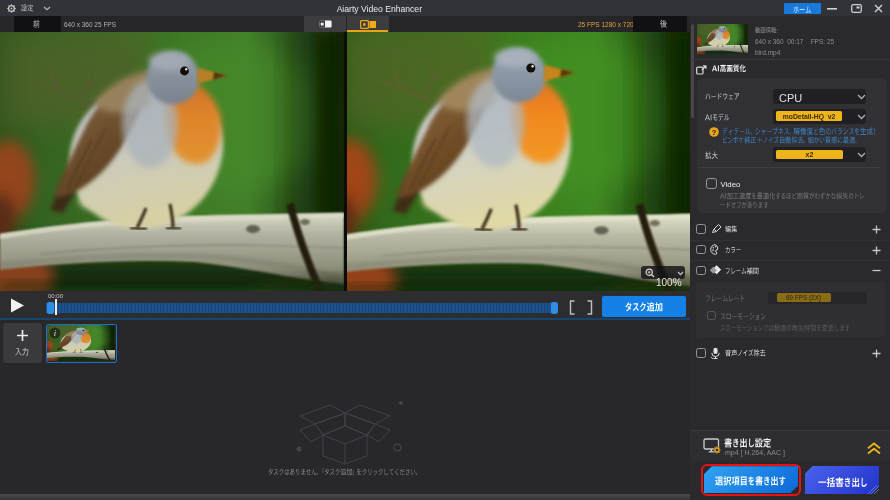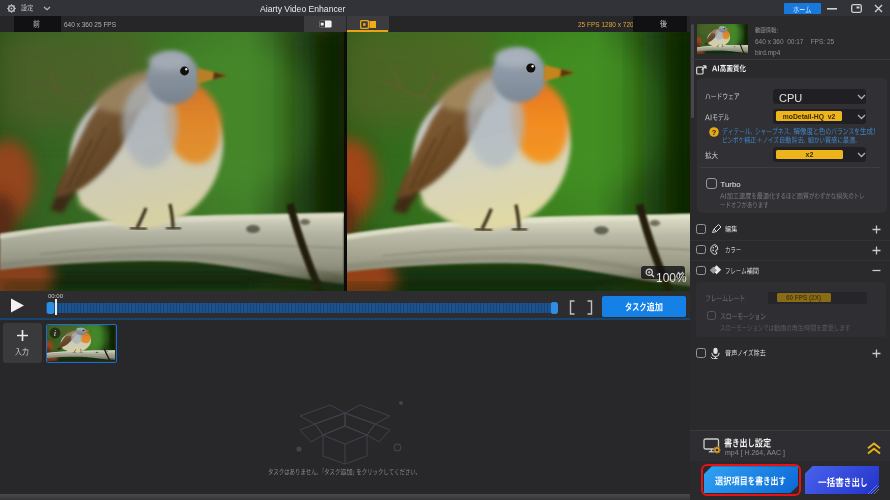--- a/index.html
+++ b/index.html
@@ -135,21 +135,21 @@
 <svg class="a" style="left:660.0px;top:17.1px;overflow:visible" width="7" height="12">
       <path d="M1.7 2.7C1.4 3.3 0.8 4.1 0.2 4.5C0.3 4.6 0.5 4.8 0.5 5C1.1 4.5 1.8 3.7 2.2 2.9ZM2.1 6 2.2 6.5 3.8 6.5C3.3 7.2 2.7 7.9 2 8.3C2.1 8.4 2.3 8.7 2.4 8.8C2.7 8.6 3 8.3 3.2 8.1C3.5 8.4 3.7 8.8 4 9.1C3.4 9.6 2.7 9.8 2 10C2.1 10.1 2.2 10.4 2.3 10.6C3 10.3 3.8 10 4.4 9.5C5 10 5.7 10.3 6.5 10.5C6.5 10.4 6.7 10.1 6.8 10C6.1 9.8 5.4 9.5 4.9 9.1C5.4 8.7 5.8 8 6.1 7.3L5.7 7.1L5.6 7.1H4C4.1 6.9 4.2 6.7 4.3 6.4L6 6.4C6.2 6.6 6.3 6.8 6.3 7L6.8 6.7C6.6 6.2 6.1 5.4 5.6 4.8L5.2 5.1C5.4 5.3 5.6 5.6 5.7 5.9L3.9 5.9C4.5 5.3 5.2 4.4 5.8 3.7L5.3 3.4C5 3.9 4.5 4.5 4 5C3.9 4.8 3.7 4.6 3.4 4.3C3.7 4 4.1 3.5 4.4 3L4 2.7C3.7 3.1 3.4 3.6 3.1 4L2.7 3.7L2.3 4.1C2.8 4.5 3.3 5 3.7 5.4C3.5 5.6 3.3 5.8 3.2 5.9ZM3.5 7.7 3.6 7.6H5.4C5.1 8.1 4.8 8.5 4.4 8.8C4.1 8.5 3.8 8.1 3.5 7.7ZM1.9 4.5C1.5 5.4 0.8 6.2 0.1 6.8C0.2 7 0.4 7.3 0.4 7.4C0.7 7.1 1 6.8 1.2 6.5V10.6H1.7V5.8C2 5.4 2.2 5 2.3 4.7Z" fill="#d8d8d8"></path>
     </svg>
 <div class="a" style="left:344px;top:32px;width:2.5px;height:259px;background:#0c0c0c"></div>
 <div class="a" style="left:641px;top:265.5px;width:44px;height:13.5px;background:rgba(20,20,22,0.82);border-radius:3px"></div>
 <svg class="a" style="left:644.5px;top:267.5px" width="10" height="10">
       <circle cx="4.2" cy="4.2" r="3.1" fill="none" stroke="#d8d8d8" stroke-width="1.2"></circle>
       <path d="M6.5 6.5 L9 9" stroke="#d8d8d8" stroke-width="1.3"></path>
       <path d="M2.8 4.2 h2.8 M4.2 2.8 v2.8" stroke="#d8d8d8" stroke-width="0.9"></path>
     </svg>
-<div class="a" style="left:656px;top:271px;color:#e2e2e2;font-size:12px">100%</div>
+<div class="a" style="left:656px;top:277px;color:#e2e2e2;font-size:10px">100%</div>
 <svg class="a" style="left:676.5px;top:270.5px" width="7" height="5">
       <path d="M1 1 L3.5 3.6 L6 1" stroke="#c8c8c8" stroke-width="1.2" fill="none"></path>
     </svg>
 <div class="a" style="left:0;top:291px;width:690px;height:27px;background:#2d2d2f"></div>
 <svg class="a" style="left:9px;top:297px" width="17" height="17">
       <path d="M2 1.5 L15 8.5 L2 15.5 Z" fill="#f2f2f2"></path>
     </svg>
 <div class="a" style="left:48px;top:293px;color:#c8c8c8;font-size:6px">00:00</div>
 <div class="a" style="left:46px;top:302.5px;width:512px;height:10px;background:repeating-linear-gradient(90deg,#1d5290 0px,#1d5290 2.2px,#174476 2.2px,#174476 3.2px)"></div>
 <div class="a" style="left:46.5px;top:301.5px;width:7px;height:12px;background:#2e8ee4;border-radius:2px"></div>
@@ -247,21 +247,21 @@
       <path d="M2.6 3.9V5.8C2.6 6.9 2.5 8.5 1.8 9.6C1.9 9.6 2.1 9.8 2.2 9.9C2.9 8.7 3 7 3 5.8V4.5H6.2V3.9H4.6V2.6H4.2V3.9ZM4.9 6.9C5.1 7.4 5.4 8 5.5 8.6L3.9 8.8C4.2 7.7 4.4 6.3 4.6 5.1L4.1 5C4 6.2 3.7 7.8 3.4 8.8L2.9 8.9L3 9.4L5.7 9.1C5.8 9.4 5.9 9.7 5.9 9.9L6.4 9.7C6.2 8.9 5.8 7.7 5.3 6.8ZM1.2 2.6V4.2H0.3V4.7H1.2V6.5L0.2 6.8L0.3 7.4L1.2 7.1V9.2C1.2 9.3 1.1 9.3 1.1 9.3C1 9.3 0.7 9.3 0.4 9.3C0.5 9.5 0.5 9.8 0.6 9.9C1 9.9 1.3 9.9 1.4 9.8C1.6 9.7 1.7 9.5 1.7 9.2V6.9L2.3 6.6L2.3 6.1L1.7 6.3V4.7H2.3V4.2H1.7V2.6Z M9.6 2.6C9.6 3.2 9.6 4 9.5 4.9H7V5.5H9.4C9.1 7 8.5 8.5 6.8 9.4C7 9.5 7.1 9.8 7.2 9.9C8.8 9 9.5 7.5 9.8 5.9C10.4 7.8 11.2 9.2 12.5 9.9C12.6 9.7 12.7 9.5 12.8 9.3C11.6 8.7 10.7 7.2 10.3 5.5H12.7V4.9H10C10.1 4 10.1 3.2 10.1 2.6Z" fill="#d6d6d6"></path>
     </svg>
 <div class="a" style="left:773px;top:147px;width:93px;height:15px;background:#202024;border-radius:3px"></div>
 <div class="a" style="left:776px;top:149.8px;width:67px;height:9.6px;background:#eeb41c;border-radius:1.5px"></div>
 <div class="a" style="left:776px;top:151px;width:67px;text-align:center;color:#3c2a04;font-size:7px;font-weight:bold">x2</div>
 <svg class="a" style="left:857px;top:152px" width="9" height="6">
       <path d="M1 1 L4.5 4.5 L8 1" stroke="#b0b0b0" stroke-width="1.3" fill="none"></path>
     </svg>
 <div class="a" style="left:700px;top:166.9px;width:180px;height:1px;background:#3e3e42"></div>
 <div class="a" style="left:706px;top:178px;width:10.5px;height:10.5px;border:1.7px solid #97979b;border-radius:3px"></div>
-<div class="a" style="left:720.5px;top:179.5px;color:#ececec;font-size:7.8px">Turbo</div>
+<div class="a" style="left:720.5px;top:179.5px;color:#ececec;font-size:7.8px">Video</div>
 <svg class="a" style="left:720.0px;top:189.9px;overflow:visible" width="145" height="11">
       <path d="M0 8.7H0.7L1.3 7H3.3L3.8 8.7H4.5L2.7 3.2H1.9ZM1.4 6.5 1.7 5.6C1.9 5 2.1 4.4 2.2 3.8H2.3C2.5 4.4 2.6 5 2.8 5.6L3.1 6.5Z M5.3 8.7H6V3.2H5.3Z M10.3 3.3V9.2H10.7V8.6H11.9V9.1H12.4V3.3ZM10.7 8.1V3.9H11.9V8.1ZM8 2.5 8 3.8H7.1V4.4H7.9C7.9 6.3 7.7 7.9 6.9 8.9C7 9 7.2 9.2 7.3 9.3C8.1 8.2 8.3 6.4 8.4 4.4H9.3C9.3 7.3 9.2 8.3 9.1 8.5C9 8.6 9 8.6 8.9 8.6C8.8 8.6 8.5 8.6 8.2 8.6C8.3 8.8 8.3 9 8.4 9.2C8.6 9.2 8.9 9.2 9.1 9.2C9.3 9.1 9.4 9.1 9.5 8.9C9.7 8.5 9.7 7.4 9.8 4.1C9.8 4 9.8 3.8 9.8 3.8H8.4L8.4 2.5Z M13.2 8.2V8.7H18.8V8.2H16.2V3.8H18.4V3.2H13.5V3.8H15.7V8.2Z M19.4 2.9C19.8 3.3 20.3 3.8 20.5 4.1L20.8 3.7C20.6 3.4 20.2 2.9 19.8 2.6ZM20.7 5.4H19.4V5.9H20.2V7.8C19.9 8.1 19.6 8.4 19.3 8.7L19.5 9.2C19.9 8.9 20.2 8.6 20.5 8.3C20.9 8.8 21.4 9.1 22.2 9.2C22.9 9.2 24.2 9.2 24.8 9.1C24.9 9 24.9 8.7 25 8.6C24.3 8.6 22.9 8.6 22.2 8.6C21.5 8.6 21 8.3 20.7 7.8ZM21.7 4.7H22.7V5.7H21.7ZM23.1 4.7H24.1V5.7H23.1ZM22.7 2.4V3.2H21V3.7H22.7V4.3H21.3V6.1H22.4C22.1 6.8 21.5 7.4 20.9 7.7C21 7.8 21.1 8 21.2 8.1C21.7 7.8 22.3 7.2 22.7 6.5V8.3H23.1V6.5C23.5 7.2 24.1 7.8 24.6 8.1C24.7 7.9 24.8 7.8 24.9 7.6C24.4 7.4 23.7 6.8 23.3 6.1H24.6V4.3H23.1V3.7H24.9V3.2H23.1V2.4Z M27.6 3.8V4.5H26.6V5H27.6V6.2H30V5H31V4.5H30V3.8H29.5V4.5H28V3.8ZM29.5 5V5.8H28V5ZM29.9 7.2C29.6 7.5 29.3 7.9 28.8 8.1C28.4 7.9 28.1 7.5 27.8 7.2ZM26.7 6.7V7.2H27.6L27.4 7.3C27.6 7.7 28 8.1 28.4 8.3C27.8 8.6 27.1 8.7 26.4 8.8C26.5 8.9 26.6 9.2 26.6 9.3C27.4 9.2 28.2 9 28.8 8.6C29.4 9 30.1 9.2 30.8 9.3C30.9 9.2 31 8.9 31.1 8.8C30.5 8.7 29.8 8.6 29.3 8.4C29.8 8 30.3 7.5 30.5 6.9L30.3 6.7L30.2 6.7ZM26 3.1V5.3C26 6.4 25.9 7.9 25.4 9C25.5 9.1 25.7 9.2 25.8 9.3C26.3 8.2 26.4 6.5 26.4 5.3V3.7H31V3.1H28.7V2.4H28.2V3.1Z M36.1 5.4 35.9 4.8C35.8 4.9 35.7 5 35.5 5.1C35.2 5.3 34.9 5.5 34.5 5.7C34.4 5.3 34.1 5.1 33.8 5.1C33.6 5.1 33.3 5.2 33 5.3C33.2 5 33.4 4.6 33.5 4.2C34.1 4.1 34.8 4.1 35.3 4L35.3 3.4C34.8 3.5 34.2 3.6 33.7 3.6C33.8 3.3 33.8 3 33.8 2.8L33.4 2.7C33.4 3 33.3 3.3 33.3 3.7L32.9 3.7C32.7 3.7 32.3 3.6 32 3.6V4.1C32.3 4.2 32.6 4.2 32.9 4.2H33.1C32.9 4.8 32.6 5.6 31.9 6.5L32.2 6.9C32.4 6.6 32.6 6.3 32.7 6.1C33 5.8 33.3 5.5 33.7 5.5C33.9 5.5 34.1 5.7 34.1 6C33.5 6.4 32.9 7 32.9 7.9C32.9 8.8 33.5 9 34.3 9C34.7 9 35.3 9 35.7 8.9L35.8 8.3C35.3 8.4 34.7 8.5 34.3 8.5C33.7 8.5 33.3 8.4 33.3 7.8C33.3 7.3 33.7 6.9 34.2 6.5C34.2 6.9 34.2 7.4 34.1 7.7H34.6L34.5 6.3C35 6 35.3 5.8 35.6 5.6C35.8 5.5 36 5.4 36.1 5.4Z M38.3 3.9H41.4V4.5H38.3ZM38.3 3H41.4V3.6H38.3ZM37.9 2.6V4.9H41.8V2.6ZM39.2 5.8V6.3H38.1V5.8ZM37.1 8.4 37.1 8.9 39.2 8.6V9.3H39.6V8.8C39.7 8.9 39.8 9.1 39.9 9.3C40.3 9.1 40.7 8.8 41.1 8.5C41.5 8.8 41.9 9.1 42.4 9.3C42.5 9.2 42.6 9 42.7 8.9C42.2 8.7 41.8 8.5 41.4 8.1C41.8 7.7 42.2 7.1 42.3 6.3L42.1 6.2L42 6.2H39.9V6.7H40.4L40.1 6.8C40.3 7.3 40.5 7.7 40.8 8.1C40.4 8.4 40 8.7 39.6 8.8V5.8H42.5V5.3H37.1V5.8H37.6V8.3ZM40.5 6.7H41.8C41.6 7.1 41.4 7.5 41.1 7.8C40.9 7.5 40.6 7.1 40.5 6.7ZM39.2 6.7V7.2H38.1V6.7ZM39.2 7.6V8.1L38.1 8.2V7.6Z M43.3 2.9C43.6 3.3 44 3.8 44.2 4.2L44.6 3.8C44.4 3.4 44 2.9 43.6 2.6ZM44.4 5.4H43.2V5.9H44V7.8C43.7 8.1 43.4 8.5 43.1 8.7L43.4 9.2C43.7 8.9 44 8.6 44.2 8.3C44.6 8.9 45.2 9.1 46 9.2C46.7 9.2 48 9.2 48.7 9.1C48.7 9 48.8 8.7 48.8 8.6C48.1 8.6 46.7 8.7 46 8.6C45.3 8.6 44.7 8.3 44.4 7.8ZM45.5 3.6C45.6 3.8 45.7 4 45.8 4.3H45V8.2H45.4V4.7H46.5V5.2H45.6V5.6H46.5V6.1H45.9V7.8H46.2V7.5H47.6V6.1H46.9V5.6H47.8V5.2H46.9V4.7H48.1V7.6C48.1 7.7 48.1 7.7 48 7.7C47.9 7.7 47.7 7.7 47.4 7.7C47.4 7.8 47.5 8 47.5 8.2C47.9 8.2 48.1 8.2 48.3 8.1C48.5 8 48.5 7.9 48.5 7.6V4.3H47.6C47.7 4 47.8 3.8 47.9 3.5L47.8 3.5H48.7V3H46.9V2.4H46.5V3H44.8V3.5H45.8ZM47.5 3.5C47.4 3.7 47.3 4 47.2 4.2L47.2 4.3H46.1L46.2 4.2C46.2 4 46.1 3.7 46 3.5ZM46.2 6.5H47.2V7.1H46.2Z M54.4 3.8C53.9 4.3 53.2 4.9 52.5 5.4V2.6H52V8.1C52 9 52.2 9.2 52.9 9.2C53 9.2 54 9.2 54.2 9.2C54.8 9.2 54.9 8.8 55 7.5C54.9 7.5 54.7 7.4 54.6 7.3C54.5 8.4 54.5 8.7 54.1 8.7C53.9 8.7 53.1 8.7 52.9 8.7C52.6 8.7 52.5 8.6 52.5 8.2V6C53.3 5.5 54.1 4.9 54.7 4.3ZM51 2.5C50.6 3.7 49.9 4.8 49.2 5.6C49.3 5.7 49.4 6 49.5 6.1C49.7 5.8 50 5.5 50.3 5.1V9.3H50.7V4.3C51 3.8 51.2 3.2 51.4 2.7Z M58.3 5.9C58.3 6.6 58.1 7 57.8 7C57.5 7 57.2 6.7 57.2 6.2C57.2 5.7 57.5 5.4 57.8 5.4C58 5.4 58.2 5.6 58.3 5.9ZM55.7 3.8 55.7 4.4C56.4 4.3 57.3 4.3 58.2 4.3L58.2 5C58 5 57.9 4.9 57.8 4.9C57.3 4.9 56.8 5.5 56.8 6.2C56.8 7 57.3 7.5 57.7 7.5C57.9 7.5 58.1 7.4 58.2 7.3C58 8 57.5 8.4 56.8 8.6L57.1 9.1C58.4 8.6 58.7 7.5 58.7 6.4C58.7 6.1 58.7 5.7 58.6 5.5L58.6 4.2H58.6C59.4 4.2 59.9 4.3 60.2 4.3L60.2 3.7C60 3.7 59.3 3.7 58.6 3.7H58.6L58.6 3.2C58.6 3.1 58.6 2.8 58.6 2.8H58.1C58.1 2.8 58.1 3 58.1 3.2L58.1 3.7C57.3 3.7 56.3 3.8 55.7 3.8Z M63.7 8.5C63.6 8.5 63.5 8.5 63.3 8.5C62.9 8.5 62.6 8.3 62.6 7.9C62.6 7.6 62.8 7.4 63 7.4C63.4 7.4 63.7 7.9 63.7 8.5ZM61.9 3.2 61.9 3.8C62 3.8 62.1 3.8 62.3 3.7C62.6 3.7 63.6 3.7 63.9 3.6C63.6 4 63 4.8 62.7 5.1C62.4 5.5 61.7 6.3 61.2 6.8L61.5 7.2C62.2 6.3 62.7 5.7 63.6 5.7C64.3 5.7 64.8 6.3 64.8 7C64.8 7.6 64.6 8.1 64.1 8.3C64.1 7.6 63.7 7 63 7C62.5 7 62.2 7.4 62.2 8C62.2 8.6 62.6 9 63.4 9C64.5 9 65.2 8.2 65.2 7C65.2 6 64.6 5.3 63.7 5.3C63.4 5.3 63.2 5.3 62.9 5.4C63.4 4.9 64.1 4.1 64.4 3.8C64.5 3.7 64.6 3.6 64.7 3.5L64.4 3C64.4 3.1 64.3 3.1 64.1 3.1C63.8 3.1 62.6 3.2 62.3 3.2C62.2 3.2 62 3.2 61.9 3.2Z M67.4 3 66.9 3C66.9 3.1 66.9 3.3 66.9 3.5C66.8 4.1 66.6 5.5 66.6 6.6C66.6 7.6 66.7 8.4 66.8 9L67.2 8.9C67.2 8.9 67.2 8.8 67.2 8.7C67.2 8.6 67.2 8.4 67.2 8.3C67.3 8 67.5 7.2 67.6 6.7L67.4 6.4C67.3 6.7 67.2 7.2 67.1 7.6C67 7.2 67 6.9 67 6.5C67 5.7 67.2 4.2 67.3 3.5C67.3 3.4 67.4 3.1 67.4 3ZM69.6 7.3 69.6 7.7C69.6 8.1 69.5 8.4 69.1 8.4C68.7 8.4 68.4 8.2 68.4 7.8C68.4 7.5 68.7 7.3 69.1 7.3C69.3 7.3 69.4 7.3 69.6 7.3ZM68.3 3.3V3.8C68.7 3.9 69.1 3.9 69.5 3.9V5.1C69.1 5.1 68.7 5.1 68.2 5.1V5.6C68.7 5.6 69.1 5.6 69.5 5.6C69.5 6 69.6 6.5 69.6 6.9C69.4 6.8 69.3 6.8 69.1 6.8C68.4 6.8 68.1 7.3 68.1 7.8C68.1 8.5 68.5 8.9 69.1 8.9C69.7 8.9 70 8.5 70 7.9L70 7.6C70.3 7.8 70.6 8.1 70.9 8.5L71.1 8C70.8 7.6 70.5 7.2 70 7C69.9 6.6 69.9 6.1 69.9 5.6C70.3 5.6 70.6 5.5 70.9 5.5V4.9C70.6 5 70.3 5 69.9 5.1V3.8C70.3 3.8 70.6 3.8 70.8 3.7V3.2C70.2 3.3 69.2 3.4 68.3 3.3Z M75.6 2.9 75.3 3.1C75.5 3.3 75.6 3.8 75.8 4.1L76 3.9C75.9 3.6 75.7 3.2 75.6 2.9ZM76.2 2.6 75.9 2.8C76.1 3 76.2 3.5 76.4 3.8L76.7 3.6C76.5 3.3 76.3 2.9 76.2 2.6ZM72.9 3 72.5 3.2C72.8 4 73 4.9 73.3 5.5C72.7 6.1 72.4 6.7 72.4 7.5C72.4 8.6 73.1 9 74.1 9C74.8 9 75.4 8.9 75.8 8.8L75.8 8.2C75.4 8.3 74.7 8.4 74.1 8.4C73.2 8.4 72.8 8 72.8 7.4C72.8 6.8 73.1 6.3 73.6 5.9C74.1 5.4 74.7 5 75.1 4.7C75.3 4.6 75.4 4.5 75.5 4.4L75.3 3.9C75.2 4 75.1 4.1 74.9 4.2C74.6 4.5 74.1 4.8 73.6 5.2C73.4 4.6 73.1 3.8 72.9 3Z M82 4.2V8.3H77.8V4.2H77.4V9.3H77.8V8.8H82V9.3H82.4V4.2ZM78.4 4.3V7.6H81.4V4.3H80.1V3.4H82.6V2.9H77.2V3.4H79.6V4.3ZM78.8 6.2H79.7V7.2H78.8ZM80.1 6.2H80.9V7.2H80.1ZM78.8 4.7H79.7V5.7H78.8ZM80.1 4.7H80.9V5.7H80.1Z M84.5 6.3H87.6V6.8H84.5ZM84.5 7.2H87.6V7.7H84.5ZM84.5 5.4H87.6V5.9H84.5ZM84.1 5V8.1H88.1V5ZM86.5 8.5C87.2 8.8 87.9 9.1 88.3 9.3L88.8 9C88.3 8.8 87.6 8.5 86.9 8.2ZM85.1 8.2C84.7 8.5 83.9 8.7 83.3 8.9C83.4 9 83.6 9.2 83.6 9.3C84.2 9.1 85 8.8 85.5 8.4ZM83.7 2.6V3.3C83.7 3.8 83.7 4.4 83.2 4.9C83.3 5 83.5 5.2 83.5 5.3C83.9 4.9 84.1 4.4 84.1 3.9H84.9V4.9H85.3V3.9H86V3.5H84.2V3.4V3.1C84.7 3 85.4 2.9 85.8 2.8L85.5 2.4C85.2 2.5 84.6 2.7 84.1 2.7ZM86.3 2.6V3.3C86.3 3.7 86.2 4.2 85.7 4.6C85.8 4.7 85.9 4.9 86 5C86.3 4.7 86.5 4.3 86.6 3.9H87.5V4.9H87.9V3.9H88.8V3.5H86.7L86.7 3.3V3.1C87.3 3 88 2.9 88.5 2.8L88.2 2.4C87.8 2.5 87.2 2.7 86.6 2.7Z M93.3 3.7 92.9 4C93.2 4.6 93.7 5.9 93.8 6.7L94.2 6.4C94.1 5.7 93.6 4.3 93.3 3.7ZM93.3 2.7 93 2.8C93.2 3.1 93.4 3.6 93.5 3.9L93.8 3.7C93.6 3.4 93.5 2.9 93.3 2.7ZM93.9 2.4 93.6 2.5C93.8 2.8 94 3.2 94.1 3.6L94.4 3.4C94.3 3.1 94.1 2.6 93.9 2.4ZM89.5 4.5 89.5 5.2C89.6 5.1 89.9 5.1 90 5.1L90.7 5C90.5 6 90.1 7.7 89.5 8.7L90 9C90.5 7.7 90.9 6 91.1 4.9C91.3 4.9 91.6 4.9 91.7 4.9C92 4.9 92.3 5 92.3 5.7C92.3 6.5 92.2 7.5 92 8C91.9 8.3 91.7 8.4 91.5 8.4C91.4 8.4 91.1 8.3 90.9 8.2L90.9 8.8C91.1 8.9 91.4 8.9 91.6 8.9C91.9 8.9 92.2 8.8 92.4 8.3C92.6 7.7 92.7 6.5 92.7 5.6C92.7 4.6 92.3 4.3 91.8 4.3C91.7 4.3 91.5 4.4 91.2 4.4L91.3 3.3C91.4 3.2 91.4 3 91.4 2.9L90.9 2.8C90.9 3.3 90.8 3.9 90.8 4.4C90.4 4.5 90.1 4.5 89.9 4.5C89.8 4.5 89.6 4.5 89.5 4.5Z M96.1 3.3 96.1 4C95.8 4.1 95.5 4.1 95.3 4.1C95.2 4.1 95.1 4.2 94.9 4.1L95 4.8L96 4.6L96 5.3C95.7 5.9 95.1 7.1 94.8 7.6L95.1 8.1C95.3 7.6 95.7 6.9 96 6.3L95.9 6.6C95.9 7.4 95.9 7.8 95.9 8.5C95.9 8.7 95.9 8.9 95.9 9H96.4C96.4 8.8 96.4 8.7 96.4 8.5C96.3 7.9 96.3 7.4 96.3 6.7C96.3 6.4 96.3 6.1 96.4 5.8C96.8 5.2 97.4 4.8 98 4.8C98.8 4.8 99.1 5.5 99.1 6.1C99.1 7.4 98.3 8 97.4 8.2L97.6 8.7C98.7 8.4 99.5 7.6 99.5 6.1C99.5 4.9 98.9 4.2 98.1 4.2C97.6 4.2 97 4.5 96.4 5.2L96.4 4.7C96.5 4.5 96.6 4.3 96.7 4.1L96.5 3.9L96.5 3.9C96.5 3.4 96.5 3 96.6 2.8L96.1 2.7C96.1 2.9 96.1 3.1 96.1 3.3Z M103.9 2.7 103.6 2.9C103.7 3.1 103.9 3.5 104 3.8L104.3 3.6C104.2 3.3 104 2.9 103.9 2.7ZM104.5 2.5 104.2 2.7C104.4 2.9 104.5 3.3 104.6 3.6L104.9 3.4C104.8 3.1 104.7 2.8 104.5 2.5ZM102.8 6C102.9 6.7 102.7 7 102.3 7C102 7 101.8 6.8 101.8 6.3C101.8 5.8 102.1 5.5 102.3 5.5C102.6 5.5 102.7 5.7 102.8 6ZM100.3 3.9 100.3 4.5C101 4.4 101.9 4.3 102.7 4.3L102.7 5.1C102.6 5 102.5 5 102.3 5C101.8 5 101.4 5.6 101.4 6.3C101.4 7.1 101.8 7.6 102.3 7.6C102.5 7.6 102.6 7.5 102.8 7.4C102.5 8 102 8.5 101.3 8.7L101.7 9.2C102.9 8.7 103.3 7.5 103.3 6.5C103.3 6.1 103.2 5.8 103.1 5.6L103.1 4.3H103.2C104 4.3 104.5 4.3 104.8 4.4L104.8 3.8C104.5 3.8 103.8 3.8 103.2 3.8H103.1L103.1 3.3C103.1 3.2 103.1 2.9 103.1 2.8H102.6C102.7 2.9 102.7 3.1 102.7 3.3L102.7 3.8C101.9 3.8 100.9 3.9 100.3 3.9Z M109.5 3.6 109.1 3.9C109.5 4.5 109.9 5.8 110.1 6.6L110.5 6.3C110.3 5.6 109.9 4.3 109.5 3.6ZM105.7 4.5 105.8 5.1C105.9 5.1 106.1 5.1 106.3 5.1L106.9 4.9C106.8 6 106.4 7.7 105.8 8.7L106.2 8.9C106.8 7.7 107.2 6 107.4 4.9C107.6 4.9 107.8 4.8 108 4.8C108.3 4.8 108.5 5 108.5 5.7C108.5 6.5 108.5 7.4 108.3 7.9C108.2 8.3 108 8.3 107.8 8.3C107.7 8.3 107.4 8.3 107.1 8.2L107.2 8.8C107.4 8.9 107.6 8.9 107.9 8.9C108.2 8.9 108.5 8.8 108.6 8.3C108.9 7.7 109 6.5 109 5.6C109 4.6 108.6 4.3 108.1 4.3C107.9 4.3 107.7 4.3 107.5 4.4L107.6 3.3C107.6 3.1 107.7 3 107.7 2.8L107.2 2.8C107.2 3.3 107.1 3.9 107 4.4C106.7 4.4 106.4 4.5 106.2 4.5C106 4.5 105.9 4.5 105.7 4.5Z M115.5 5.3 115.7 4.8C115.5 4.5 114.9 4 114.5 3.8L114.3 4.2C114.6 4.5 115.2 4.9 115.5 5.3ZM114.1 7.5 114.1 7.8C114.1 8.2 113.9 8.5 113.5 8.5C113.1 8.5 112.8 8.3 112.8 7.9C112.8 7.6 113.1 7.3 113.5 7.3C113.7 7.3 113.9 7.4 114.1 7.5ZM114.4 5.1H114C114 5.6 114 6.3 114.1 7C113.9 6.9 113.7 6.9 113.5 6.9C112.9 6.9 112.4 7.3 112.4 8C112.4 8.7 112.9 9.1 113.5 9.1C114.2 9.1 114.5 8.6 114.5 8L114.5 7.7C114.8 7.9 115.1 8.3 115.3 8.5L115.6 8C115.3 7.7 114.9 7.3 114.4 7.1L114.4 5.9C114.4 5.6 114.4 5.4 114.4 5.1ZM113.1 2.7 112.7 2.7C112.7 3.1 112.6 3.6 112.5 4C112.3 4 112.1 4 111.9 4C111.7 4 111.4 4 111.2 4L111.3 4.5C111.5 4.5 111.7 4.6 111.9 4.6C112 4.6 112.2 4.5 112.4 4.5C112.1 5.4 111.7 6.6 111.2 7.3L111.6 7.6C112.1 6.8 112.5 5.5 112.8 4.5C113.2 4.4 113.5 4.3 113.8 4.2L113.8 3.6C113.5 3.8 113.2 3.8 112.9 3.9C113 3.5 113.1 3 113.1 2.7Z M119.3 3.1H121.1V3.9H119.3ZM118.9 2.7V4.3H121.6V2.7ZM120.5 8.3C120.9 8.6 121.4 9 121.6 9.3L122.1 9C121.8 8.7 121.3 8.3 120.9 8ZM119.1 6.1H121.3V6.6H119.1ZM119.1 7H121.3V7.6H119.1ZM119.1 5.1H121.3V5.7H119.1ZM118.7 4.7V8H119.4C119.1 8.3 118.5 8.7 118.1 8.9C118.2 9 118.3 9.2 118.4 9.3C118.9 9.1 119.5 8.7 119.8 8.3L119.4 8H121.7V4.7ZM117.3 2.4V3.9H116.4V4.4H117.3V6.1L116.3 6.4L116.4 6.9L117.3 6.6V8.6C117.3 8.7 117.2 8.8 117.1 8.8C117.1 8.8 116.8 8.8 116.5 8.8C116.6 8.9 116.6 9.2 116.7 9.3C117.1 9.3 117.3 9.3 117.5 9.2C117.6 9.1 117.7 9 117.7 8.6V6.4L118.5 6.2L118.4 5.6L117.7 5.9V4.4H118.4V3.9H117.7V2.4Z M125.1 2.4V3.7H123.9C124 3.4 124.1 3 124.2 2.6L123.7 2.5C123.5 3.5 123.1 4.5 122.6 5.2C122.7 5.2 123 5.4 123.1 5.5C123.3 5.1 123.5 4.7 123.7 4.3H125.1V4.7C125.1 5.1 125 5.4 125 5.8H122.6V6.3H124.9C124.6 7.3 124 8.2 122.5 8.8C122.6 8.9 122.7 9.2 122.8 9.3C124.4 8.6 125.1 7.7 125.3 6.6C125.8 8 126.6 8.9 127.9 9.3C128 9.1 128.1 8.9 128.2 8.8C127 8.4 126.2 7.6 125.7 6.3H128.1V5.8H125.5C125.5 5.4 125.5 5.1 125.5 4.7V4.3H127.6V3.7H125.5V2.4Z M131 3.9C130.9 4.6 130.8 5.3 130.7 5.9C130.4 7.2 130.1 7.7 129.9 7.7C129.6 7.7 129.3 7.3 129.3 6.3C129.3 5.3 129.9 4.1 131 3.9ZM131.4 3.9C132.3 4 132.9 4.9 132.9 6.1C132.9 7.3 132.2 8.1 131.5 8.3C131.4 8.3 131.2 8.4 131 8.4L131.3 8.9C132.6 8.7 133.3 7.6 133.3 6.1C133.3 4.6 132.5 3.3 131.2 3.3C129.9 3.3 128.9 4.7 128.9 6.4C128.9 7.6 129.4 8.4 129.8 8.4C130.3 8.4 130.8 7.6 131.1 6C131.3 5.3 131.4 4.6 131.4 3.9Z M135.6 8C135.6 8.3 135.6 8.7 135.6 8.9H136.1C136.1 8.7 136.1 8.3 136.1 8L136.1 5.6C136.7 5.8 137.6 6.3 138.2 6.8L138.4 6.1C137.8 5.7 136.8 5.2 136.1 4.9V3.7C136.1 3.4 136.1 3.1 136.1 2.9H135.6C135.6 3.1 135.6 3.5 135.6 3.7C135.6 4.3 135.6 7.6 135.6 8Z M140.4 8.5 140.7 8.8C140.8 8.8 140.9 8.7 140.9 8.7C142.3 8.2 143.4 7.2 144.1 6L143.9 5.5C143.2 6.7 141.9 7.7 140.9 8.1C140.9 7.7 140.9 4.5 140.9 3.8C140.9 3.6 140.9 3.3 140.9 3.1H140.4C140.4 3.3 140.5 3.6 140.5 3.8C140.5 4.5 140.5 7.6 140.5 8.1C140.5 8.2 140.4 8.3 140.4 8.5Z" fill="#7a7a7e"></path>
     </svg>
 <svg class="a" style="left:720.0px;top:199.4px;overflow:visible" width="49" height="11">
       <path d="M0.6 5.5V6.2C0.7 6.2 1 6.1 1.3 6.1C1.7 6.1 3.9 6.1 4.3 6.1C4.5 6.1 4.7 6.2 4.8 6.2V5.5C4.7 5.5 4.5 5.5 4.3 5.5C3.9 5.5 1.7 5.5 1.3 5.5C1 5.5 0.7 5.5 0.6 5.5Z M8.9 3.3 8.6 3.5C8.8 3.8 9 4.2 9.1 4.6L9.4 4.4C9.3 4.1 9.1 3.6 8.9 3.3ZM9.6 2.9 9.3 3.1C9.5 3.4 9.7 3.8 9.8 4.2L10.1 4C10 3.7 9.7 3.2 9.6 2.9ZM7 8.1C7 8.4 7 8.8 7 9H7.5C7.5 8.8 7.5 8.4 7.5 8.1V5.7C8.1 5.9 9 6.4 9.6 6.9L9.8 6.2C9.2 5.8 8.2 5.3 7.5 5V3.8C7.5 3.5 7.5 3.2 7.5 3H7C7 3.2 7 3.6 7 3.8C7 4.4 7 7.7 7 8.1Z M11.3 7.6 11.6 8.1C12.5 7.4 13.5 6.2 13.9 5.3L14 8C14 8.2 13.9 8.3 13.8 8.3C13.6 8.3 13.3 8.3 13 8.2L13 8.9C13.3 8.9 13.6 8.9 13.9 8.9C14.2 8.9 14.4 8.7 14.4 8.3C14.4 7.4 14.4 5.9 14.3 4.8H15.2C15.3 4.8 15.5 4.8 15.6 4.8V4.1C15.5 4.2 15.3 4.2 15.2 4.2H14.3L14.3 3.5C14.3 3.2 14.3 3 14.4 2.8H13.9C13.9 3 13.9 3.2 13.9 3.5L13.9 4.2H12C11.8 4.2 11.6 4.2 11.5 4.1V4.8C11.6 4.8 11.8 4.8 12 4.8H13.7C13.3 5.7 12.4 6.9 11.3 7.6Z M20.8 3.7 20.5 3.4C20.4 3.5 20.3 3.5 20.2 3.5C20 3.5 17.8 3.5 17.5 3.5C17.3 3.5 17.1 3.4 17 3.4V4.1C17.1 4.1 17.3 4 17.5 4C17.8 4 20 4 20.3 4C20.2 4.8 20 5.8 19.6 6.5C19.1 7.3 18.5 7.9 17.5 8.3L17.8 8.9C18.8 8.4 19.5 7.7 20 6.9C20.4 6.1 20.6 4.9 20.8 4.1C20.8 3.9 20.8 3.8 20.8 3.7Z M25.7 3.7 25.4 4C25.7 4.6 26.2 5.9 26.3 6.7L26.7 6.4C26.6 5.7 26.1 4.3 25.7 3.7ZM25.8 2.7 25.5 2.8C25.7 3.1 25.8 3.6 26 3.9L26.3 3.7C26.1 3.4 25.9 2.9 25.8 2.7ZM26.4 2.4 26.1 2.5C26.3 2.8 26.4 3.2 26.6 3.6L26.9 3.4C26.8 3.1 26.5 2.6 26.4 2.4ZM21.9 4.5 22 5.2C22.1 5.1 22.4 5.1 22.5 5.1L23.2 5C23 6 22.6 7.7 22 8.7L22.5 9C23 7.7 23.4 6 23.6 4.9C23.8 4.9 24.1 4.9 24.2 4.9C24.5 4.9 24.8 5 24.8 5.7C24.8 6.5 24.7 7.5 24.5 8C24.4 8.3 24.2 8.4 24 8.4C23.9 8.4 23.6 8.3 23.4 8.2L23.4 8.8C23.6 8.9 23.9 8.9 24.1 8.9C24.4 8.9 24.7 8.8 24.9 8.3C25.1 7.7 25.2 6.5 25.2 5.6C25.2 4.6 24.8 4.3 24.3 4.3C24.2 4.3 23.9 4.4 23.7 4.4L23.8 3.3C23.8 3.2 23.9 3 23.9 2.9L23.4 2.8C23.4 3.3 23.3 3.9 23.3 4.4C22.9 4.5 22.6 4.5 22.4 4.5C22.3 4.5 22.1 4.5 21.9 4.5Z M30.3 5.4C30.1 6.2 29.8 6.8 29.4 7.3C29.3 6.9 29.3 6.4 29.3 5.9L29.3 5.6C29.6 5.5 29.9 5.4 30.2 5.4ZM30.9 4.6 30.5 4.4C30.5 4.5 30.5 4.7 30.4 4.9L30.4 4.9L30.2 4.9C29.9 4.9 29.6 5 29.3 5.1C29.3 4.8 29.3 4.5 29.4 4.2C30 4.1 30.8 4 31.3 3.9L31.3 3.3C30.8 3.5 30.1 3.6 29.4 3.7L29.5 3.1C29.5 3 29.5 2.9 29.5 2.8L29.1 2.7C29.1 2.8 29.1 3 29.1 3.1L29 3.7L28.7 3.7C28.4 3.7 28 3.6 27.8 3.6L27.8 4.2C28 4.2 28.4 4.2 28.7 4.2L29 4.2C29 4.6 28.9 4.9 28.9 5.3C28.2 5.8 27.6 6.8 27.6 7.7C27.6 8.4 27.9 8.7 28.2 8.7C28.5 8.7 28.8 8.5 29.1 8.3L29.2 8.7L29.6 8.5C29.6 8.3 29.5 8.1 29.5 7.9C29.9 7.4 30.4 6.5 30.7 5.5C31.2 5.7 31.5 6.2 31.5 6.8C31.5 7.7 30.9 8.4 29.9 8.6L30.1 9.1C31.4 8.8 31.9 7.9 31.9 6.8C31.9 6 31.5 5.3 30.8 5L30.8 5C30.8 4.9 30.9 4.7 30.9 4.6ZM28.9 5.9V6C28.9 6.6 29 7.2 29.1 7.7C28.8 8 28.5 8.1 28.3 8.1C28.1 8.1 28 7.9 28 7.6C28 7 28.4 6.3 28.9 5.9Z M34.2 2.8 33.8 2.8C33.7 3 33.7 3.2 33.7 3.4C33.6 4 33.5 5.1 33.5 5.8C33.5 6.3 33.6 6.7 33.6 7L34 7C34 6.6 34 6.3 34 6.1C34.1 5.1 34.7 3.7 35.4 3.7C35.9 3.7 36.2 4.6 36.2 5.7C36.2 7.6 35.3 8.3 34.1 8.5L34.4 9.1C35.7 8.7 36.7 7.8 36.7 5.7C36.7 4.2 36.2 3.2 35.4 3.2C34.8 3.2 34.2 4.1 34 4.9C34 4.3 34.1 3.3 34.2 2.8Z M40.5 7.4 40.5 7.9C40.5 8.4 40.2 8.5 39.9 8.5C39.4 8.5 39.2 8.3 39.2 7.9C39.2 7.6 39.5 7.3 40 7.3C40.2 7.3 40.3 7.3 40.5 7.4ZM38.8 5.2 38.8 5.7C39.2 5.8 39.8 5.8 40.2 5.8H40.5L40.5 6.8C40.3 6.8 40.2 6.8 40 6.8C39.3 6.8 38.8 7.3 38.8 7.9C38.8 8.7 39.2 9 40 9C40.7 9 40.9 8.5 40.9 8L40.9 7.5C41.5 7.8 41.9 8.3 42.2 8.7L42.5 8.1C42.2 7.8 41.6 7.2 40.9 7L40.9 5.8C41.4 5.8 41.8 5.7 42.4 5.6L42.4 5.1C41.9 5.2 41.4 5.2 40.9 5.3V5.2V4.2C41.4 4.2 41.9 4.1 42.3 4L42.3 3.5C41.8 3.6 41.3 3.7 40.9 3.7L40.9 3.2C40.9 3 40.9 2.9 40.9 2.7H40.4C40.4 2.8 40.5 3.1 40.5 3.2V3.7H40.2C39.8 3.7 39.2 3.7 38.8 3.6L38.8 4.1C39.2 4.2 39.8 4.2 40.2 4.2H40.5V5.2V5.3H40.2C39.8 5.3 39.2 5.2 38.8 5.2Z M46.3 5.9C46.3 6.6 46.1 7 45.8 7C45.5 7 45.2 6.7 45.2 6.2C45.2 5.7 45.5 5.4 45.8 5.4C46 5.4 46.2 5.6 46.3 5.9ZM43.7 3.8 43.7 4.4C44.4 4.3 45.3 4.3 46.1 4.3L46.1 5C46 5 45.9 4.9 45.8 4.9C45.3 4.9 44.8 5.5 44.8 6.2C44.8 7 45.3 7.5 45.7 7.5C45.9 7.5 46.1 7.4 46.2 7.3C46 8 45.5 8.4 44.8 8.6L45.1 9.1C46.4 8.6 46.7 7.5 46.7 6.4C46.7 6.1 46.7 5.7 46.6 5.5L46.6 4.2H46.6C47.4 4.2 47.9 4.3 48.2 4.3L48.2 3.7C48 3.7 47.3 3.7 46.6 3.7H46.6L46.6 3.2C46.6 3.1 46.6 2.8 46.6 2.8H46.1C46.1 2.8 46.1 3 46.1 3.2L46.1 3.7C45.3 3.7 44.3 3.8 43.7 3.8Z" fill="#7a7a7e"></path>
     </svg>
 <div class="a" style="left:696.3px;top:224.3px;width:9.4px;height:9.4px;border:1.7px solid #96969a;border-radius:2.5px"></div>
 <svg class="a" style="left:724.5px;top:223.3px;overflow:visible" width="12" height="11">
       <path d="M2.4 2.9V3.4H5.8V2.9ZM0.5 6.7C0.5 7.3 0.4 8 0.2 8.5C0.3 8.5 0.4 8.6 0.5 8.7C0.7 8.2 0.8 7.5 0.9 6.8ZM1.7 6.8C1.9 7.2 2 7.8 2 8.2L2.4 8C2.3 8.3 2.1 8.6 2 8.9C2.1 8.9 2.3 9.1 2.3 9.2C2.7 8.6 2.9 7.8 3 7V9.3H3.3V7.8H3.8V9.2H4.1V7.8H4.6V9.2H4.9V7.8H5.4V8.8C5.4 8.8 5.4 8.8 5.3 8.8C5.3 8.8 5.2 8.8 5 8.8C5 9 5.1 9.2 5.1 9.3C5.4 9.3 5.5 9.3 5.6 9.2C5.8 9.1 5.8 9 5.8 8.8V6.1H3.1L3.1 5.6H5.6V3.8H2.7V5.5C2.7 6.2 2.6 7.1 2.4 8C2.3 7.6 2.2 7.1 2.1 6.7ZM3.8 7.4H3.3V6.5H3.8ZM4.1 7.4V6.5H4.6V7.4ZM4.9 7.4V6.5H5.4V7.4ZM3.1 4.3H5.2V5.1H3.1ZM0.2 5.7 0.2 6.2 1.2 6.1V9.3H1.6V6.1L2 6.1C2.1 6.3 2.1 6.4 2.1 6.6L2.5 6.4C2.4 6 2.2 5.3 2 4.8L1.6 5C1.7 5.2 1.8 5.4 1.9 5.6L1.1 5.7C1.5 5 1.9 4.2 2.2 3.5L1.9 3.3C1.7 3.7 1.5 4.2 1.2 4.6C1.1 4.5 1 4.3 0.9 4.1C1.1 3.7 1.4 3.1 1.6 2.6L1.2 2.4C1.1 2.8 0.9 3.4 0.7 3.8L0.5 3.6L0.2 4C0.5 4.3 0.8 4.7 1 5.1C0.9 5.3 0.8 5.5 0.6 5.7Z M7.8 2.4C7.5 3.1 7 3.9 6.3 4.6C6.4 4.7 6.6 4.9 6.6 5C6.9 4.8 7 4.5 7.2 4.3V6.5H9V7H6.5V7.5H8.6C8 8 7.1 8.5 6.3 8.7C6.4 8.9 6.6 9.1 6.6 9.2C7.4 8.9 8.3 8.3 9 7.7V9.3H9.4V7.7C10.1 8.3 11 8.9 11.8 9.2C11.9 9 12 8.8 12.1 8.7C11.3 8.5 10.4 8 9.8 7.5H12V7H9.4V6.5H11.8V6.1H9.5V5.6H11.3V5.2H9.5V4.6H11.3V4.2H9.5V3.7H11.6V3.3H9.5C9.7 3 9.8 2.8 9.9 2.5L9.4 2.4C9.3 2.7 9.2 3 9.1 3.3H7.9C8 3 8.1 2.8 8.3 2.5ZM9.1 4.6V5.2H7.7V4.6ZM9.1 4.2H7.7V3.7H9.1ZM9.1 5.6V6.1H7.7V5.6Z" fill="#e6e6e6"></path>
     </svg>
@@ -360,21 +360,21 @@
       <g stroke="#c4c4c4" stroke-width="1.1">
         <path d="M4.5 0.2 v1.2 M4.5 7.6 v1.2 M0.2 4.5 h1.2 M7.6 4.5 h1.2 M1.5 1.5 l0.9 0.9 M6.6 6.6 l0.9 0.9 M7.5 1.5 l-0.9 0.9 M2.4 6.6 l-0.9 0.9"></path>
       </g>
     </svg>
 <svg class="a" style="left:21.0px;top:2.4px;overflow:visible" width="12" height="11">
       <path d="M0.5 4.7V5.1H2.4V4.7ZM0.6 2.7V3.1H2.3V2.7ZM0.5 5.7V6.1H2.4V5.7ZM0.2 3.6V4.1H2.6V3.6ZM3.1 2.6V3.5C3.1 4.1 3 4.7 2.4 5.2C2.5 5.2 2.6 5.4 2.7 5.5C3.4 5 3.5 4.2 3.5 3.6V3.1H4.6V4.5C4.6 5 4.7 5.2 5 5.2C5.1 5.2 5.4 5.2 5.5 5.2C5.8 5.2 5.9 4.9 6 4.1C5.8 4 5.7 3.9 5.6 3.9C5.6 4.6 5.5 4.7 5.4 4.7C5.4 4.7 5.2 4.7 5.1 4.7C5 4.7 5 4.6 5 4.5V2.6ZM2.7 5.6V6.2H5C4.8 6.7 4.5 7.2 4.2 7.6C3.8 7.2 3.6 6.7 3.4 6.2L3 6.3C3.2 7 3.5 7.5 3.8 8C3.4 8.4 2.9 8.6 2.4 8.8C2.5 8.9 2.6 9.2 2.6 9.3C3.2 9.1 3.7 8.8 4.2 8.4C4.6 8.8 5.1 9.1 5.7 9.3C5.7 9.1 5.9 8.9 6 8.8C5.4 8.6 4.9 8.4 4.5 8C5 7.4 5.4 6.7 5.6 5.8L5.3 5.6L5.2 5.6ZM0.5 6.7V9.2H0.9V8.9H2.4V6.7ZM0.9 7.2H1.9V8.4H0.9Z M7.5 5.9C7.4 7.2 7 8.3 6.4 9C6.5 9 6.7 9.2 6.7 9.3C7.1 8.9 7.4 8.3 7.7 7.6C8.2 8.9 9.1 9.2 10.4 9.2H11.9C11.9 9 12 8.8 12 8.6C11.7 8.6 10.7 8.6 10.5 8.6C10.1 8.6 9.8 8.6 9.5 8.5V7H11.3V6.5H9.5V5.2H11V4.7H7.4V5.2H9V8.4C8.5 8.2 8.1 7.7 7.8 6.9C7.9 6.6 8 6.3 8 5.9ZM6.7 3.3V4.9H7.1V3.8H11.3V4.9H11.8V3.3H9.5V2.4H9V3.3Z" fill="#cacaca"></path>
     </svg>
 <svg class="a" style="left:43px;top:6px" width="8" height="5">
       <path d="M1 1 L4 3.8 L7 1" stroke="#b8b8b8" stroke-width="1.2" fill="none"></path>
     </svg>
-<div class="a" style="left:260px;top:3.5px;width:162px;text-align:left;color:#eaeaec;font-size:8.6px">Aiarty Video Enhancer</div>
+<div class="a" style="left:260px;top:3.5px;width:162px;text-align:right;color:#eaeaec;font-size:8.6px">Aiarty Video Enhancer</div>
 <div class="a" style="left:784px;top:2.5px;width:37px;height:11.5px;background:#1879dc;border-radius:1px"></div>
 <svg class="a" style="left:793.3px;top:2.6px;overflow:visible" width="18" height="12">
       <path d="M2.1 6.6 1.7 6.3C1.4 7 0.9 8 0.5 8.6L0.9 9C1.3 8.4 1.8 7.4 2.1 6.6ZM4.7 6.3 4.2 6.7C4.6 7.2 5 8.2 5.3 8.9L5.7 8.6C5.5 8 5 6.9 4.7 6.3ZM0.7 4.6V5.3C0.9 5.3 1 5.3 1.2 5.3H2.9V5.4C2.9 5.8 2.9 8.7 2.9 9.1C2.9 9.4 2.8 9.5 2.7 9.5C2.5 9.5 2.2 9.4 2 9.4L2 10C2.3 10.1 2.6 10.1 2.9 10.1C3.2 10.1 3.4 9.9 3.4 9.4C3.4 8.8 3.4 6.1 3.4 5.4V5.3H5C5.2 5.3 5.4 5.3 5.5 5.3V4.6C5.4 4.7 5.2 4.7 5 4.7H3.4V3.8C3.4 3.6 3.4 3.3 3.4 3.2H2.9C2.9 3.3 2.9 3.6 2.9 3.8V4.7H1.2C1 4.7 0.9 4.7 0.7 4.6Z M6.7 6.2V7C6.9 7 7.3 7 7.6 7C8.1 7 10.5 7 11 7C11.2 7 11.5 7 11.6 7V6.2C11.5 6.2 11.3 6.2 10.9 6.2C10.5 6.2 8 6.2 7.6 6.2C7.3 6.2 6.9 6.2 6.7 6.2Z M13.3 8.9C13.1 8.9 12.9 8.9 12.7 8.9L12.8 9.7C13 9.7 13.1 9.6 13.3 9.6C14.1 9.5 16.2 9.2 17.1 9C17.2 9.5 17.4 9.8 17.4 10.1L18 9.8C17.7 9 17 7.2 16.6 6.4L16.1 6.7C16.4 7.1 16.6 7.7 16.9 8.4C16.2 8.5 15 8.7 14.1 8.8C14.4 7.7 15 5.1 15.2 4.3C15.3 4 15.4 3.7 15.4 3.5L14.8 3.3C14.8 3.6 14.8 3.8 14.7 4.2C14.5 5 13.9 7.7 13.6 8.9Z" fill="#ffffff"></path>
     </svg>
 <svg class="a" style="left:827px;top:7.5px" width="10" height="2">
       <rect width="10" height="1.6" fill="#d0d0d0"></rect>
     </svg>
 <svg class="a" style="left:851px;top:3.5px" width="11" height="9">
       <rect x="0.7" y="0.7" width="9.6" height="7.6" rx="1.5" fill="none" stroke="#d0d0d0" stroke-width="1.3"></rect>
       <rect x="5.5" y="2.5" width="3" height="2" fill="#d0d0d0"></rect>

